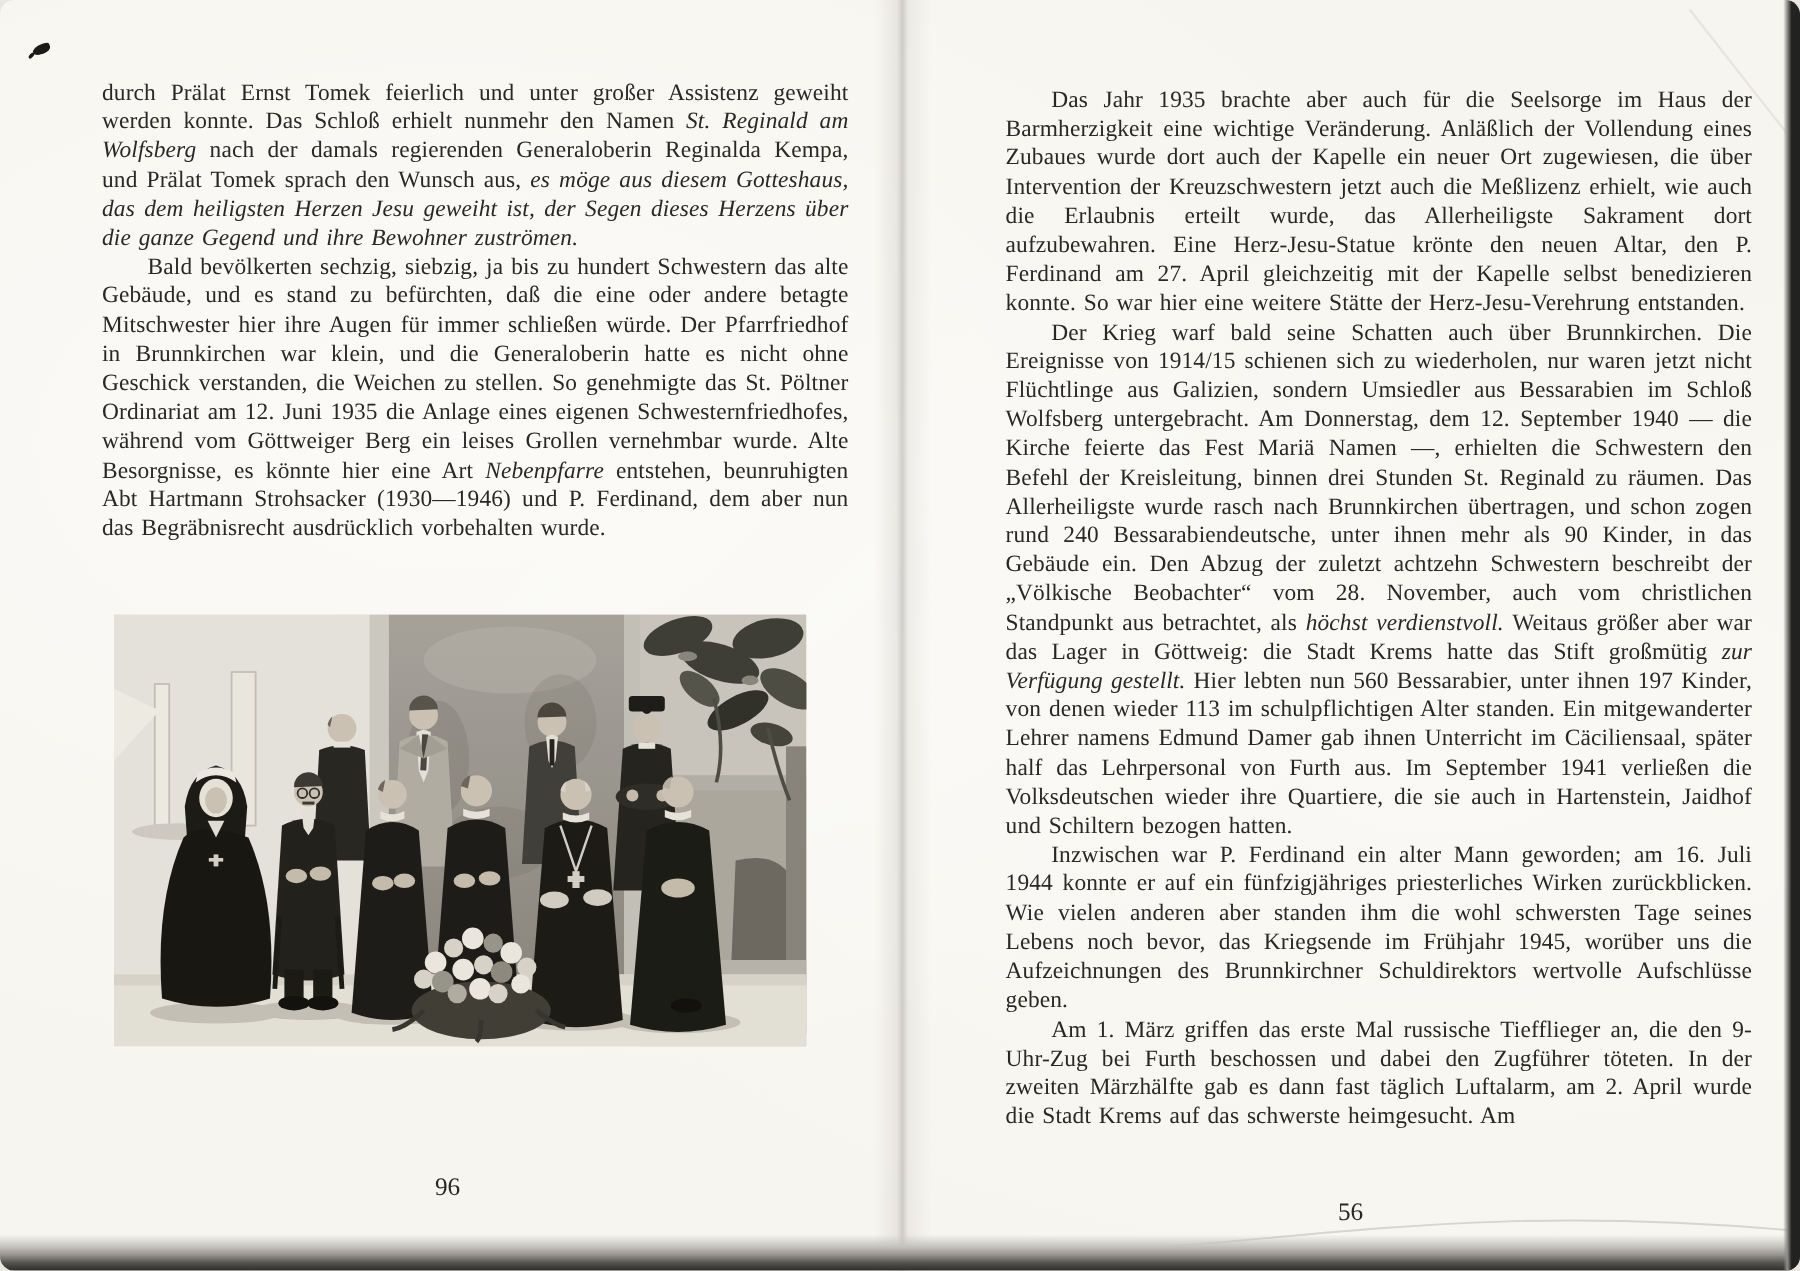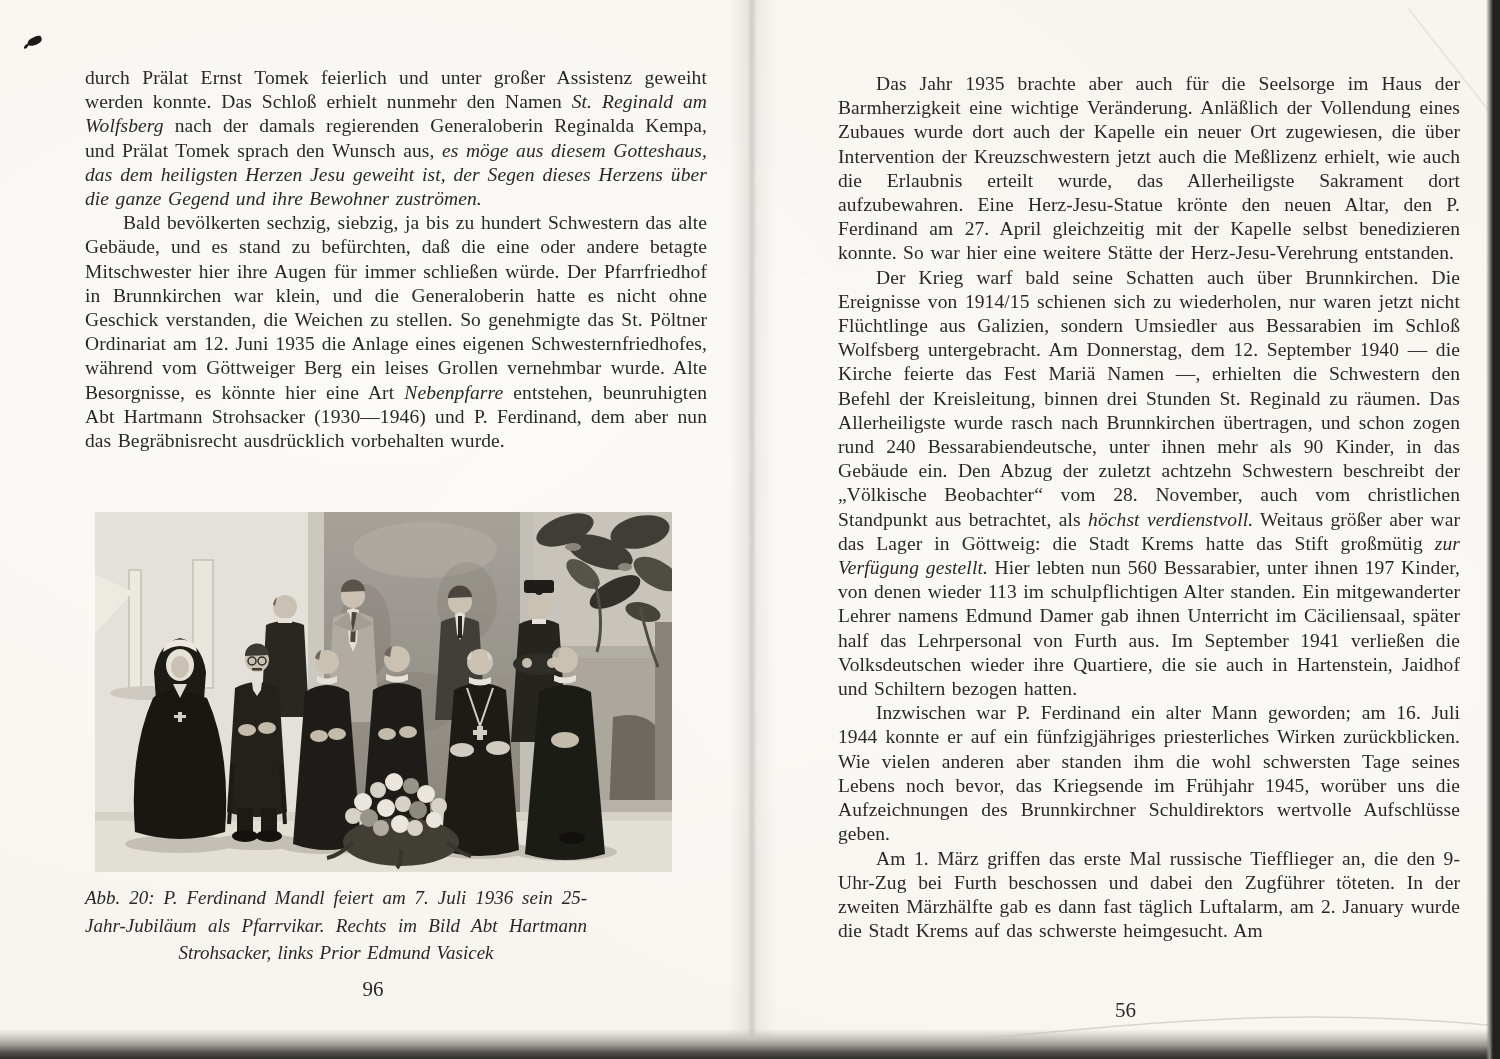--- a/index.html
+++ b/index.html
@@ -4,20 +4,21 @@
 <style>
   html,body{margin:0;padding:0;background:#e9e7e2;}
   .scan{
     position:relative;width:1500px;height:1059px;overflow:hidden;
     background:
       radial-gradient(ellipse at 25% 35%, rgba(255,255,255,.55), rgba(255,255,255,0) 60%),
       radial-gradient(ellipse at 80% 60%, rgba(255,255,255,.4), rgba(255,255,255,0) 55%),
       #f7f5ef;
     font-family:"Liberation Serif","DejaVu Serif",serif;
     color:#2a2826;
+    border-radius:12px;
   }
   .textblock{
     position:absolute;width:622px;text-align:justify;
     font-size:19.5px;line-height:24.2px;letter-spacing:.1px;word-spacing:1.5px;
     hyphens:auto;-webkit-hyphens:auto;
   }
   .left-text{left:85px;top:66px;}
   .right-text{left:838px;top:72px;}
   p.para{margin:0;padding:0;}
   p.para.indent{text-indent:38px;}
@@ -236,32 +237,31 @@
             <circle cx="323" cy="298" r="9" fill="#8f8b80"></circle>
             <circle cx="339" cy="308" r="8" fill="#f0ece2"></circle>
             <circle cx="286" cy="316" r="8" fill="#b4afa3"></circle>
             <circle cx="305" cy="312" r="9" fill="#f0ece2"></circle>
             <circle cx="320" cy="316" r="8" fill="#dcd7cb"></circle>
           </g>
         </g>
 
         <rect width="577" height="360" fill="#6e6a60" opacity="0.04"></rect>
       </svg>
-      <figcaption class="caption">Abb. 20: P. Ferdinand Mandl feiert am 7. Juli 1936 sein 25-Jahr-Jubiläum als Pfarrvikar. Rechts im Bild Abt Hartmann Strohsacker, links Prior Edmund Vasicek</figcaption>
     </figure>
 
     <div class="pagenum pagenum-left">96</div>
   </div>
 
   <div>
     <div class="textblock right-text" id="right-paragraphs" lang="de">
         <p class="para indent"><span>Das Jahr 1935 brachte aber auch für die Seelsorge im Haus der Barmherzigkeit eine wichtige Veränderung. Anläßlich der Vollendung eines Zubaues wurde dort auch der Kapelle ein neuer Ort zugewiesen, die über Intervention der Kreuzschwestern jetzt auch die Meßlizenz erhielt, wie auch die Erlaubnis erteilt wurde, das Allerheiligste Sakrament dort aufzubewahren. Eine Herz-Jesu-Statue krönte den neuen Altar, den P. Ferdinand am 27. April gleichzeitig mit der Kapelle selbst benedizieren konnte. So war hier eine weitere Stätte der Herz-Jesu-Verehrung entstanden.</span></p>
         <p class="para indent"><span>Der Krieg warf bald seine Schatten auch über Brunnkirchen. Die Ereignisse von 1914/15 schienen sich zu wiederholen, nur waren jetzt nicht Flüchtlinge aus Galizien, sondern Umsiedler aus Bessarabien im Schloß Wolfsberg untergebracht. Am Donnerstag, dem 12. September 1940 — die Kirche feierte das Fest Mariä Namen —, erhielten die Schwestern den Befehl der Kreisleitung, binnen drei Stunden St. Reginald zu räumen. Das Allerheiligste wurde rasch nach Brunnkirchen übertragen, und schon zogen rund 240 Bessarabiendeutsche, unter ihnen mehr als 90 Kinder, in das Gebäude ein. Den Abzug der zuletzt achtzehn Schwestern beschreibt der „Völkische Beobachter“ vom 28. November, auch vom christlichen Standpunkt aus betrachtet, als </span><span class="it">höchst verdienstvoll.</span><span> Weitaus größer aber war das Lager in Göttweig: die Stadt Krems hatte das Stift großmütig </span><span class="it">zur Verfügung gestellt.</span><span> Hier lebten nun 560 Bessarabier, unter ihnen 197 Kinder, von denen wieder 113 im schulpflichtigen Alter standen. Ein mitgewanderter Lehrer namens Edmund Damer gab ihnen Unterricht im Cäciliensaal, später half das Lehrpersonal von Furth aus. Im September 1941 verließen die Volksdeutschen wieder ihre Quartiere, die sie auch in Hartenstein, Jaidhof und Schiltern bezogen hatten.</span></p>
         <p class="para indent"><span>Inzwischen war P. Ferdinand ein alter Mann geworden; am 16. Juli 1944 konnte er auf ein fünfzigjähriges priesterliches Wirken zurückblicken. Wie vielen anderen aber standen ihm die wohl schwersten Tage seines Lebens noch bevor, das Kriegsende im Frühjahr 1945, worüber uns die Aufzeichnungen des Brunnkirchner Schuldirektors wertvolle Aufschlüsse geben.</span></p>
-        <p class="para indent"><span>Am 1. März griffen das erste Mal russische Tiefflieger an, die den 9-Uhr-Zug bei Furth beschossen und dabei den Zugführer töteten. In der zweiten Märzhälfte gab es dann fast täglich Luftalarm, am 2. January wurde die Stadt Krems auf das schwerste heimgesucht. Am</span></p>
+        <p class="para indent"><span>Am 1. März griffen das erste Mal russische Tiefflieger an, die den 9-Uhr-Zug bei Furth beschossen und dabei den Zugführer töteten. In der zweiten Märzhälfte gab es dann fast täglich Luftalarm, am 2. April wurde die Stadt Krems auf das schwerste heimgesucht. Am</span></p>
       </div>
     <div class="pagenum pagenum-right">56</div>
   </div>
 
   <div class="gutter"></div>
   <div class="smudge"></div>
   <svg class="curl" viewBox="0 0 1500 1059">
     <path d="M 960 1040 C 1120 1028, 1260 1004, 1500 1026" fill="none" stroke="rgba(100,95,85,0.22)" stroke-width="1.5"></path>
     <path d="M 1408 8 L 1496 120" fill="none" stroke="rgba(120,115,105,0.12)" stroke-width="2"></path>
   </svg>

